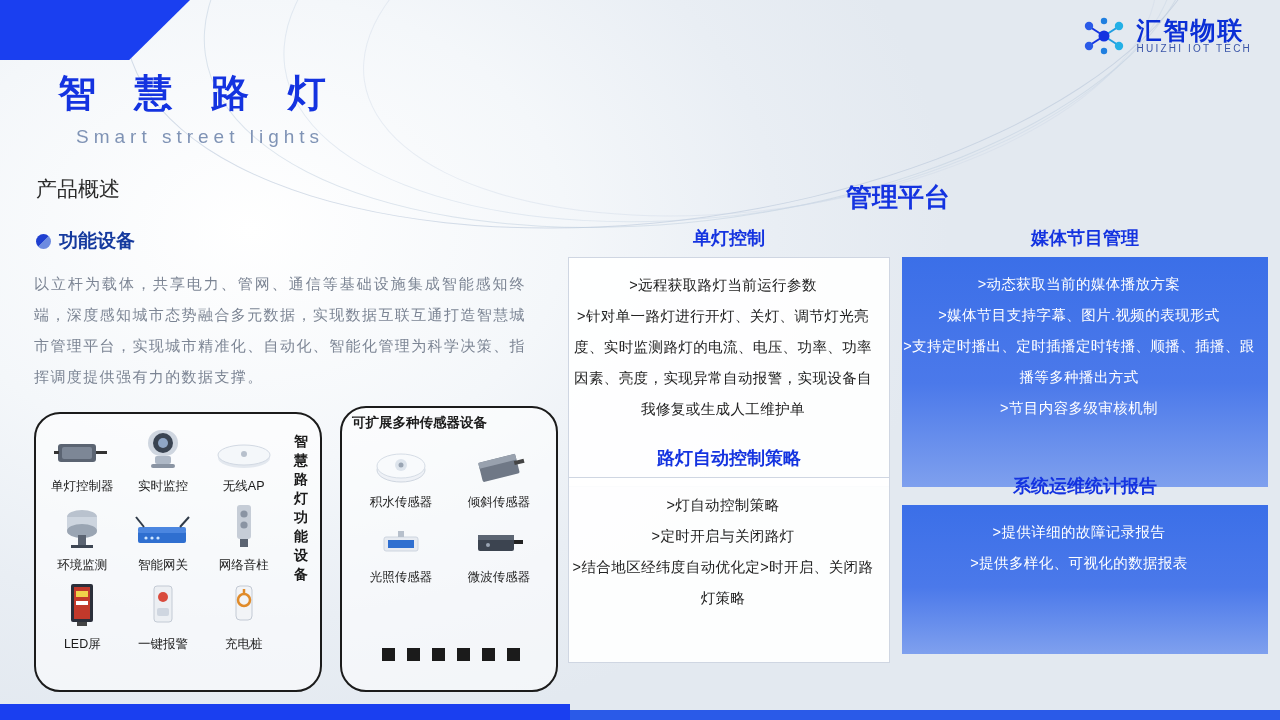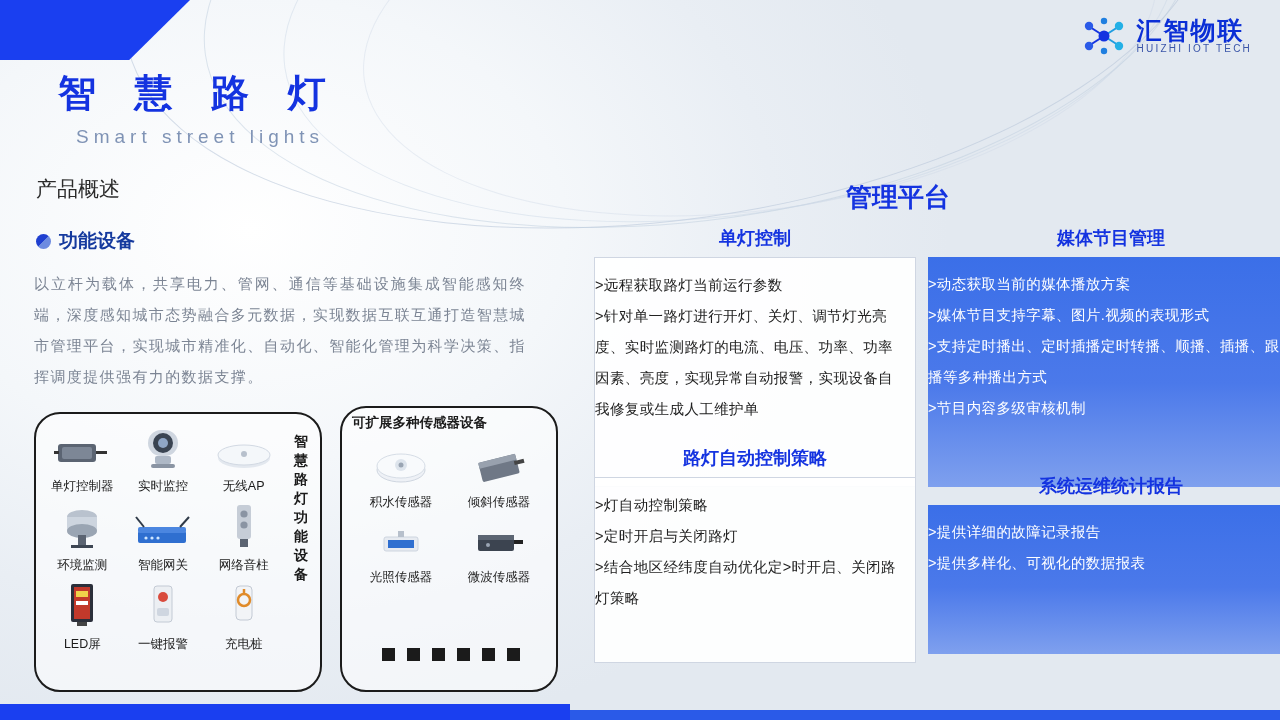--- a/index.html
+++ b/index.html
@@ -134,30 +134,30 @@
   }
   .dots-row i { width: 13px; height: 13px; background: #1b1b1b; display: block; }
 
   
   .plat-title {
     position: absolute; left: 568px; top: 180px; width: 660px;
     text-align: center;
     font-size: 26px; font-weight: bold; color: #1433e0;
   }
 
-  .card { position: absolute; margin-left: 26px; }
+  .card { position: absolute; }
   .card-head {
     text-align: center; font-size: 18px; font-weight: bold; color: #1433e0;
     margin-bottom: 7px;
   }
   .card-body {
     border: 1px solid #cfd6e2;
     background: rgba(255,255,255,0.92);
     padding: 12px 12px 10px 0;
-    font-size: 14.5px; line-height: 31px; color: #222;
+    font-size: 14.5px; line-height: 31px; color: #222; text-align: center;
   }
   .card-body.solid {
     border: none;
     background: linear-gradient(180deg, #3b6fe8 0%, #4b79ea 55%, #7fa0ee 100%);
     color: #ffffff;
   }
   .card-body p { letter-spacing: 0.4px; }
 
   .c1 { left: 568px; top: 226px; width: 322px; }
   .c1 .card-body { height: 230px; }

